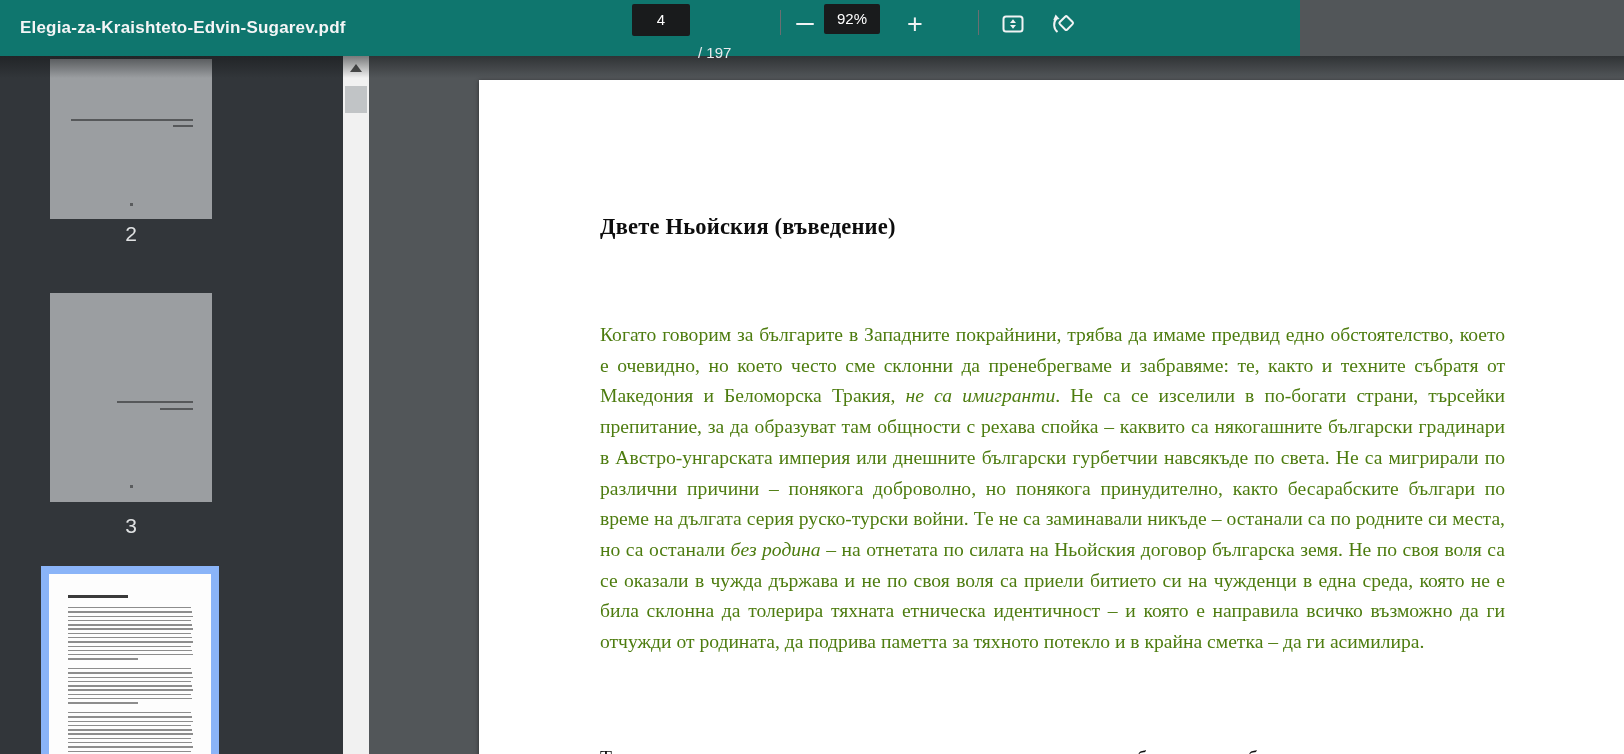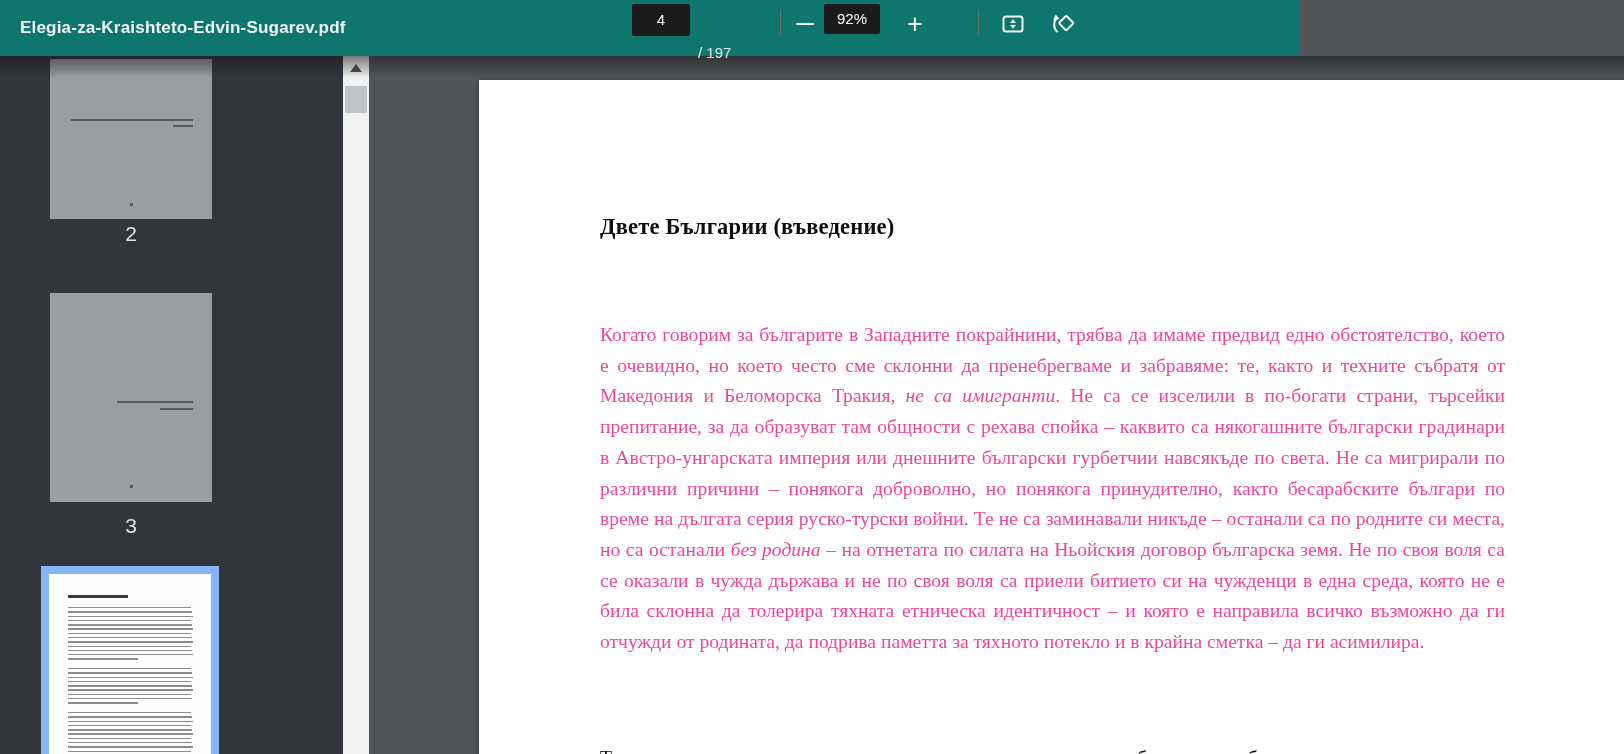--- a/index.html
+++ b/index.html
@@ -92,21 +92,21 @@
     background:#ffffff;box-shadow:0 1px 4px rgba(0,0,0,.5);
   }
   .doc-heading{
     position:absolute;left:121px;top:134px;
     font-family:"Liberation Serif",serif;font-weight:700;font-size:22.5px;color:#0d0d0d;
     letter-spacing:.2px;
   }
   .doc-body{
     position:absolute;left:121px;top:240px;width:905px;
     font-family:"Liberation Serif",serif;font-size:19.6px;line-height:30.7px;
-    color:#ec4899;text-align:justify;
+    color:#4d7c0f;text-align:justify;
   }
   .doc-body .it{font-style:italic;}
   .doc-fragment{
     position:absolute;left:121px;top:663px;width:905px;
     font-family:"Liberation Serif",serif;font-size:19.6px;line-height:30.7px;
     color:#0f0f0f;text-align:justify;white-space:nowrap;overflow:hidden;
   }
   svg{display:block;}
 </style>
 </head>
@@ -221,19 +221,19 @@
 
 <div class="sb-scroll">
   <button class="sb-up">
     <span class="sb-up-tri"></span>
   </button>
   <div class="sb-thumb"></div>
 </div>
 
 <div class="main">
   <div class="page">
-    <div class="doc-heading">Двете Българии (въведение)</div>
+    <div class="doc-heading">Двете Ньойския (въведение)</div>
 
     <div class="doc-body"><span>Когато говорим за българите в Западните покрайнини, трябва да имаме предвид едно обстоятелство, което е очевидно, но което често сме склонни да пренебрегваме и забравяме: те, както и техните събратя от Македония и Беломорска Тракия, </span><span class="it">не са имигранти</span><span>. Не са се изселили в по-богати страни, търсейки препитание, за да образуват там общности с рехава спойка – каквито са някогашните български градинари в Австро-унгарската империя или днешните български гурбетчии навсякъде по света. Не са мигрирали по различни причини – понякога доброволно, но понякога принудително, както бесарабските българи по време на дългата серия руско-турски войни. Те не са заминавали никъде – останали са по родните си места, но са останали </span><span class="it">без родина</span><span> – на отнетата по силата на Ньойския договор българска земя. Не по своя воля са се оказали в чужда държава и не по своя воля са приели битието си на чужденци в една среда, която не е била склонна да толерира тяхната етническа идентичност – и която е направила всичко възможно да ги отчужди от родината, да подрива паметта за тяхното потекло и в крайна сметка – да ги асимилира.</span></div>
 
     <div class="doc-fragment">Точно затова тяхната история е толкова показателна – и толкова болезнена за българската</div>
   </div>
 </div>
 
 </body></html>

